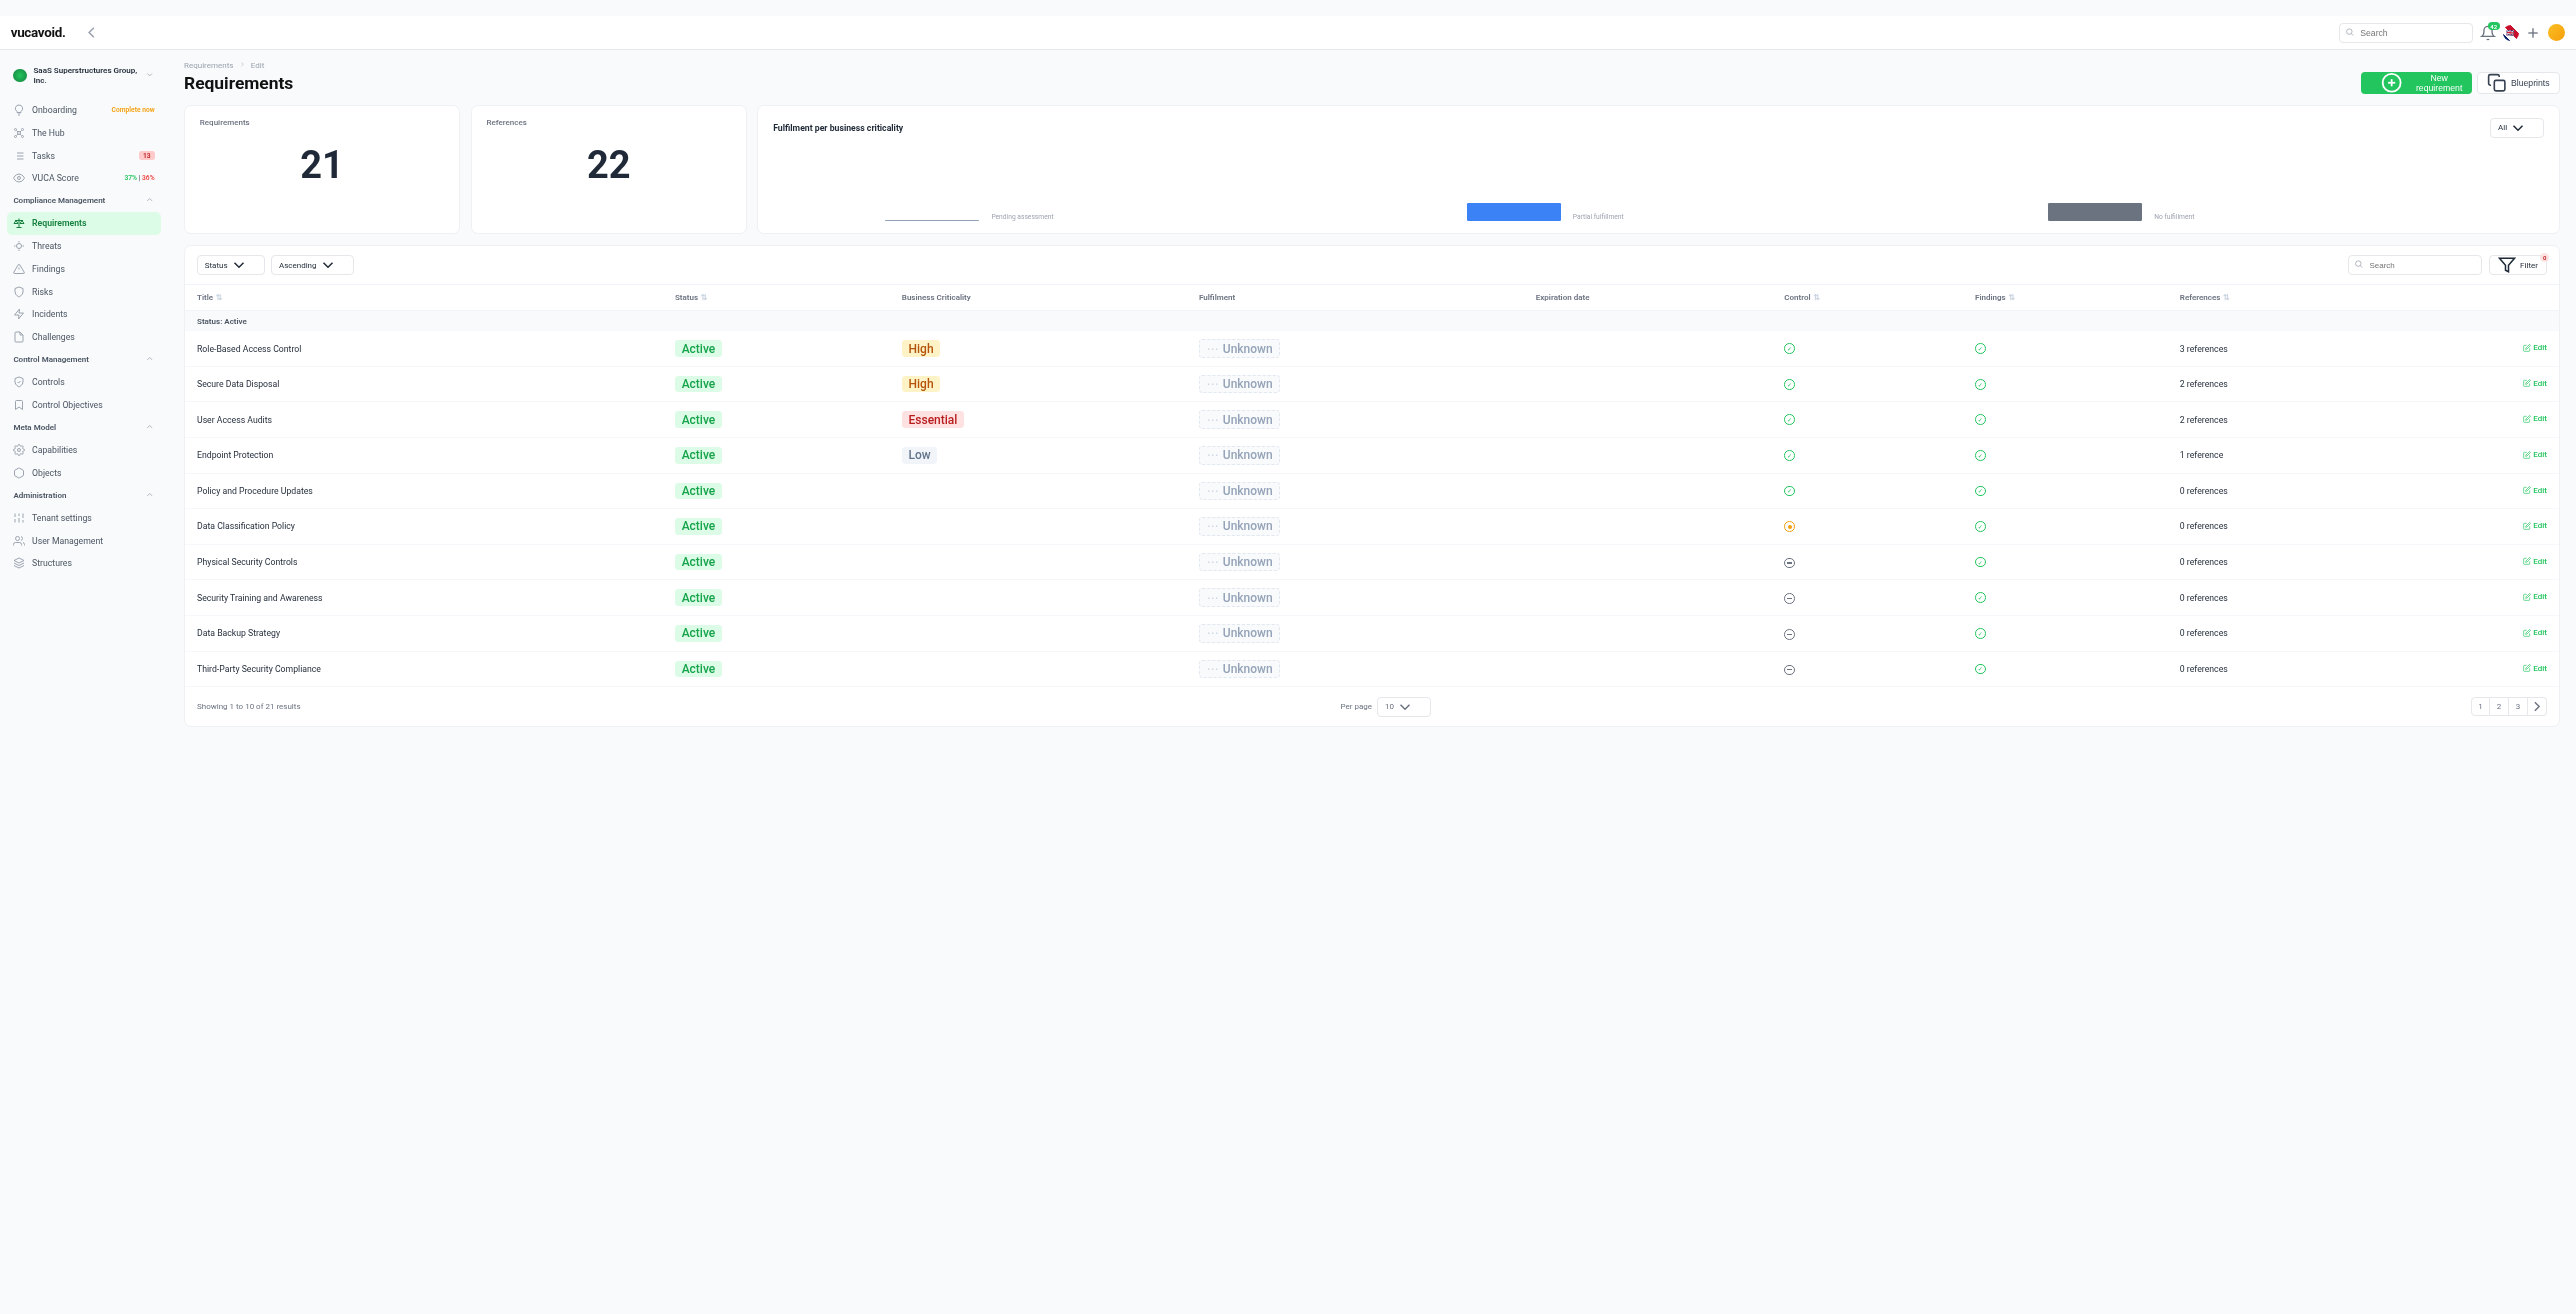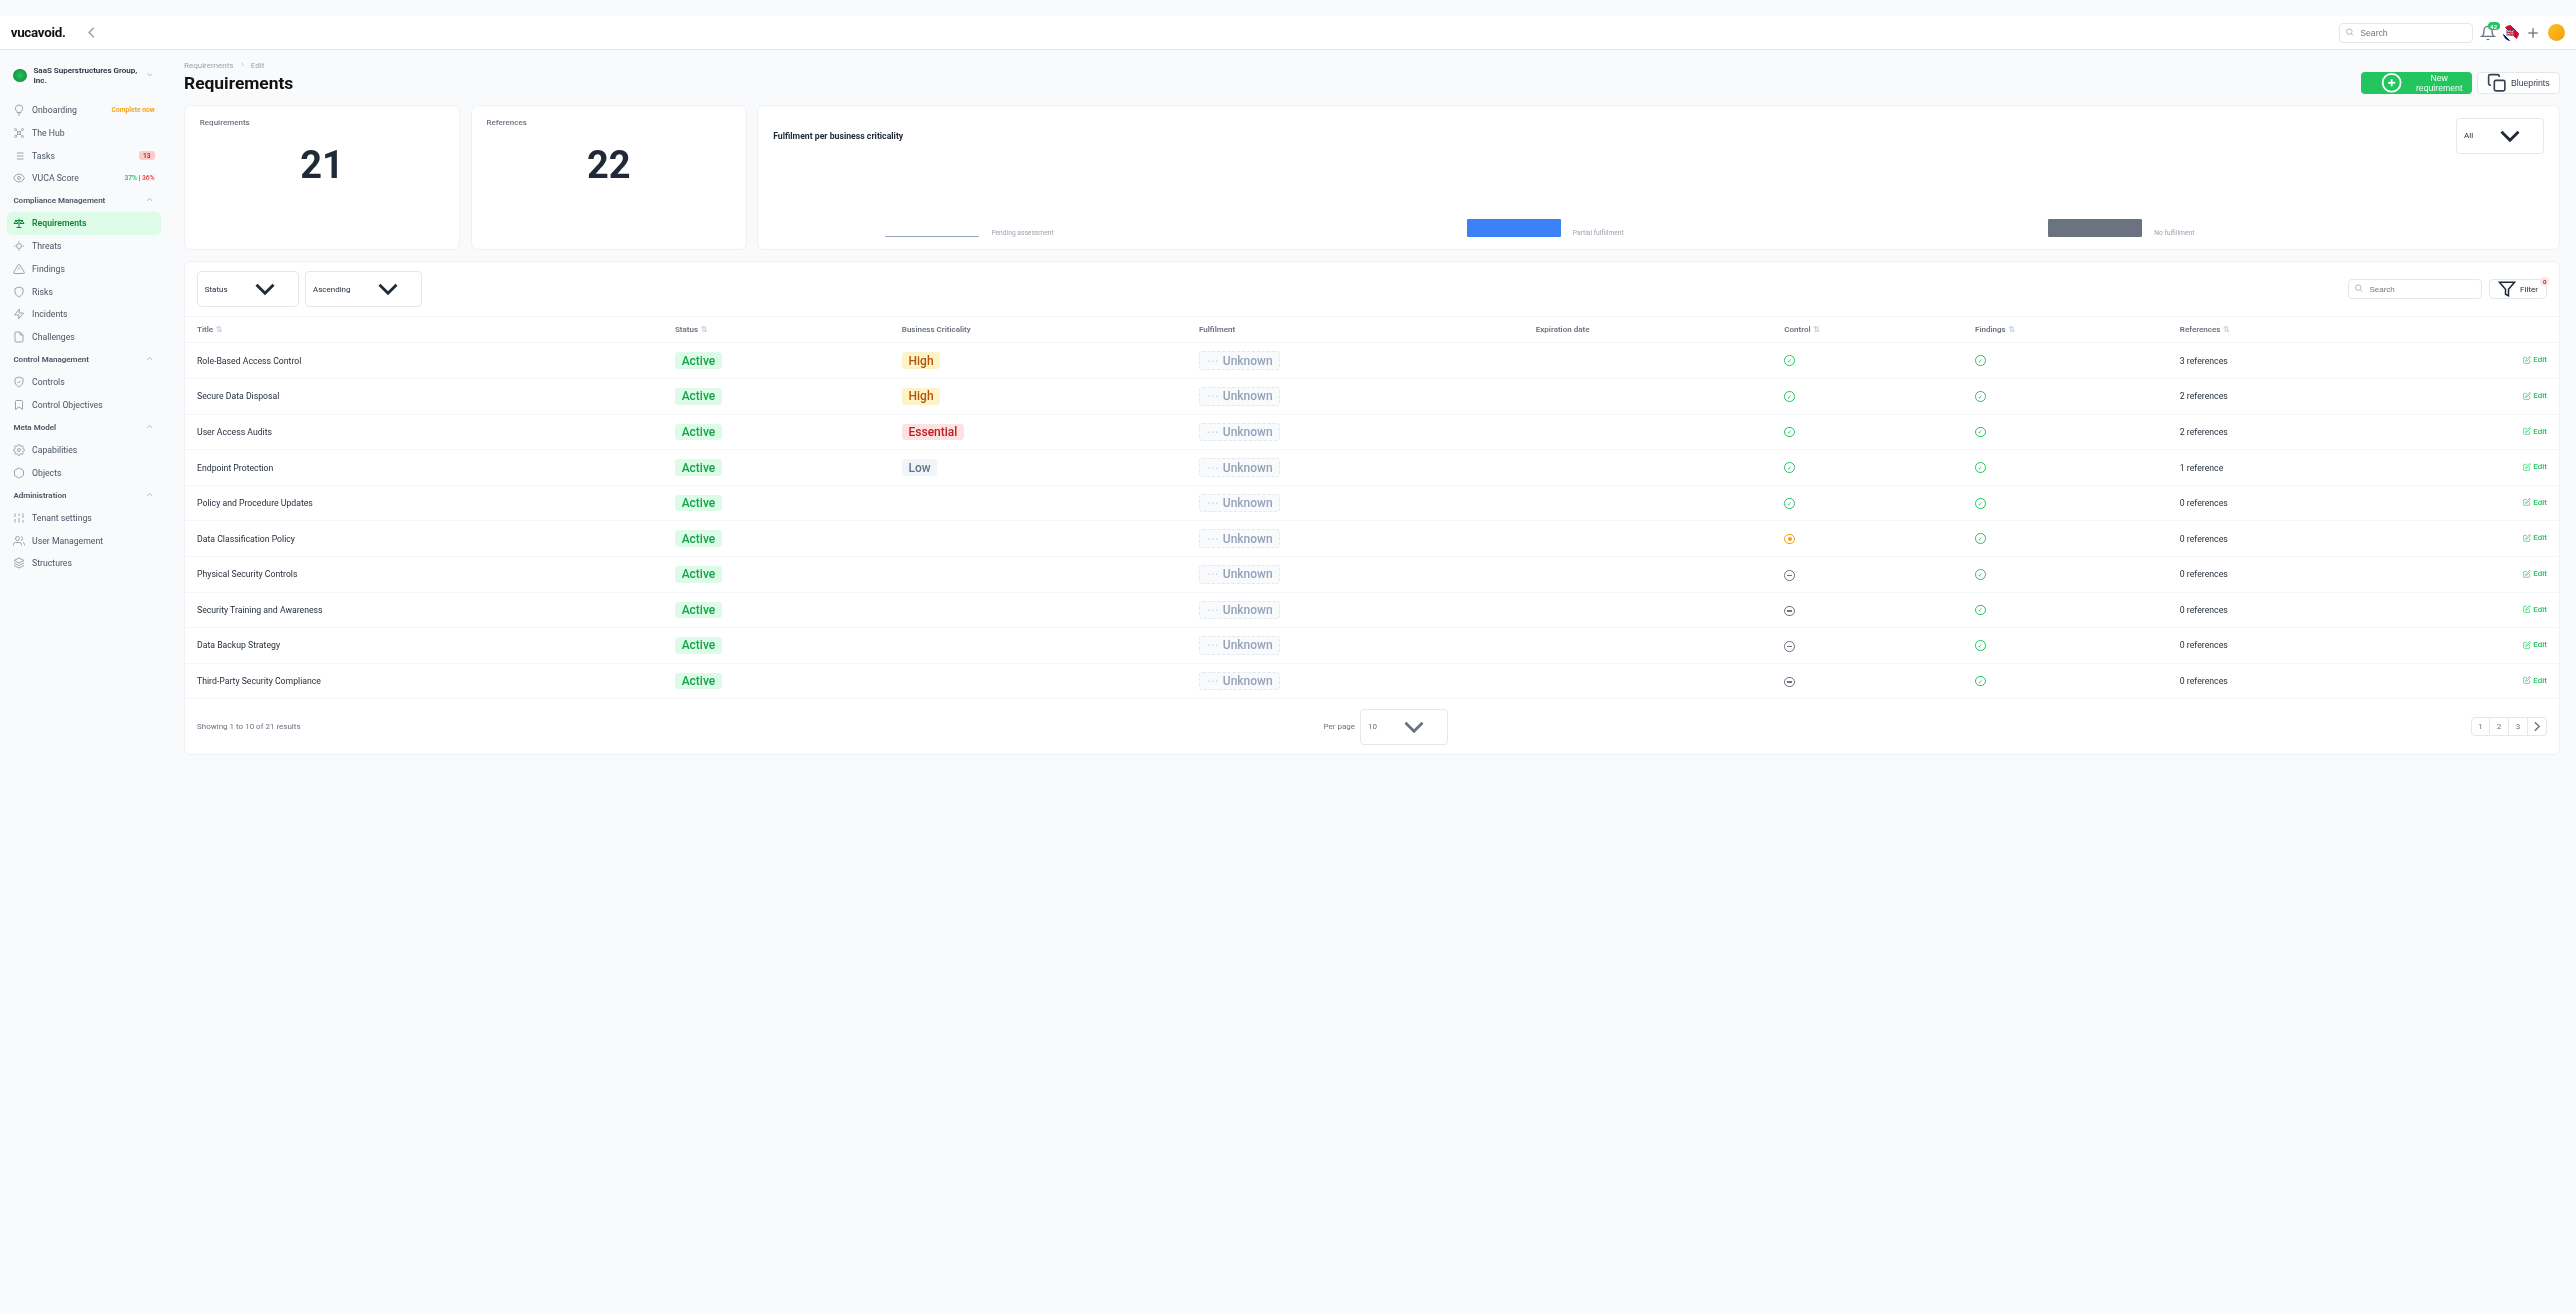--- a/index.html
+++ b/index.html
@@ -52,21 +52,21 @@
 
 
 .stats-row { display: flex; gap: 10.7px; margin-bottom: 10.7px; }
 .card { background: #fff; border: 0.7px solid #eef0f3; border-radius: 6.7px; padding: 12px 14.8px; }
 .stat-card { flex: 0 0 276px; display: flex; flex-direction: column; }
 .stat-label { font-size: 8px; color: #6b7280; font-weight: 500; }
 .stat-value { font-size: 38px; font-weight: 700; text-align: center; margin-top: 16px; }
 .chart-card { flex: 1; }
 .chart-head { display: flex; justify-content: space-between; align-items: center; margin-bottom: 9.4px; }
 .chart-title { font-size: 8.7px; font-weight: 700; }
-.select { height: 36px; border: 0.7px solid #e5e7eb; border-radius: 4px; padding: 0 16px 0 6.7px; font-size: 8px; background: #fff; cursor: pointer; position: relative; display: inline-flex; align-items: center; gap: 20px; }
+.select { height: 20px; border: 0.7px solid #e5e7eb; border-radius: 4px; padding: 0 16px 0 6.7px; font-size: 8px; background: #fff; cursor: pointer; position: relative; display: inline-flex; align-items: center; gap: 2px; }
 .chart-area { height: 74px; display: flex; align-items: flex-end; justify-content: space-around; padding: 0 13.4px; }
 .bar-col { display: flex; flex-direction: row; align-items: flex-end; gap: 12px; width: 22%; }
 .bar { width: 94px; border-radius: 1.3px; }
 .bar-label { font-size: 6.7px; color: #9ca3af; }
 
 
 .table-card { background: #fff; border: 0.7px solid #eef0f3; border-radius: 6.7px; }
 .table-toolbar { padding: 9.4px 12px; display: flex; align-items: center; gap: 6.7px; }
 .spacer { flex: 1; }
 .filter-btn { display: inline-flex; align-items: center; gap: 4px; height: 20px; padding: 0 8px; border: 0.7px solid #e5e7eb; border-radius: 4px; font-size: 8px; cursor: pointer; position: relative; }
@@ -459,20 +459,23 @@
             <th>Business Criticality</th>
             <th>Fulfilment</th>
             <th>Expiration date</th>
             <th><span>Control</span><span class="sort">⇅</span></th>
             <th><span>Findings</span><span class="sort">⇅</span></th>
             <th><span>References</span><span class="sort">⇅</span></th>
             <th></th>
           </tr>
         </thead>
         <tbody id="tbody">
+          <tr class="group-row">
+              <td colspan="9">Status: Active</td>
+            </tr>
         <tr class="data-row">
               <td>Role-Based Access Control</td>
               <td><span class="pill pill-active">Active</span></td>
               <td><span class="pill pill-high">High</span></td>
               <td><span class="pill pill-unknown"><span class="dots">⋯</span>Unknown</span></td>
               <td></td>
               <td><span class="circle-check">✓</span></td>
               <td><span class="circle-check">✓</span></td>
               <td>3 references</td>
               <td style="text-align:right"><span class="edit-link"><svg viewBox="0 0 24 24" fill="none" stroke="currentColor" stroke-width="2" width="8" height="8">

